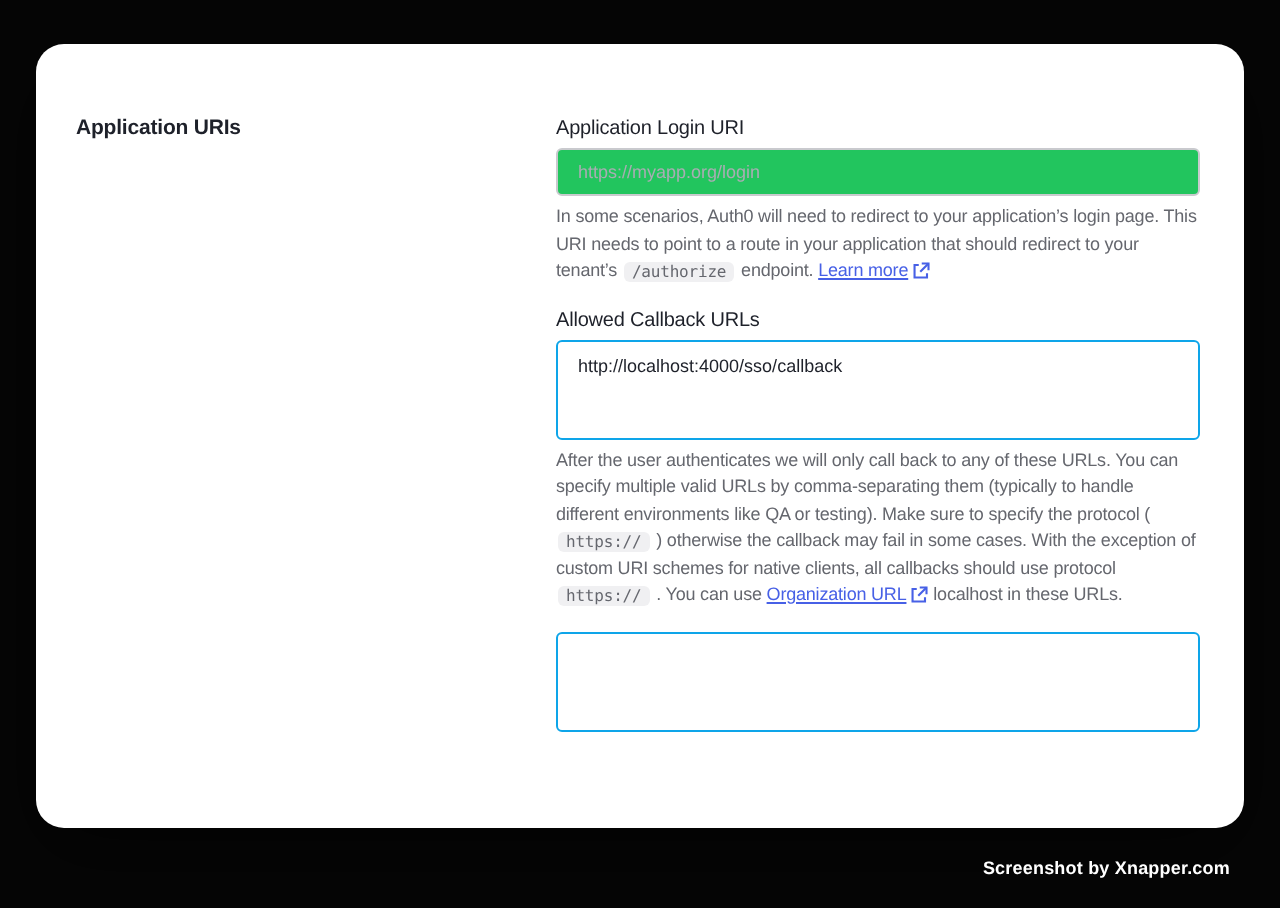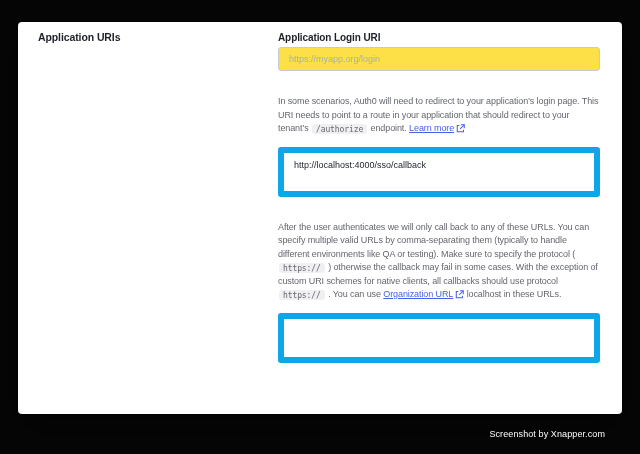--- a/index.html
+++ b/index.html
@@ -7,64 +7,64 @@
     width:640px; height:454px; overflow:hidden;
     background:#060606;
     font-family:"Liberation Sans", sans-serif;
   }
   .stage { position:relative; width:640px; height:454px; }
 
   .card {
     position:absolute; left:18px; top:22px;
     width:604px; height:392px;
     background:#ffffff;
-    border-radius:4px;
+    border-radius:14px;
     box-shadow:0 12px 40px rgba(0,0,0,0.55);
     display:flex;
-    padding:9px 22px 0 20px;
+    padding:36px 22px 0 20px;
     overflow:hidden;
   }
 
   .left-col { width:240px; flex:0 0 240px; }
   .right-col { width:322px; flex:0 0 322px; }
 
   .section-heading {
     font-size:10.5px; font-weight:bold; color:#1e212a;
     letter-spacing:-0.1px;
   }
 
   .field + .field { margin-top:11px; }
 
   .field-label {
-    font-size:10px; font-weight:bold; color:#1e212a;
+    font-size:10px; font-weight:normal; color:#1e212a;
     line-height:13px; margin-bottom:3px; letter-spacing:-0.1px;
   }
 
   .text-input {
     width:100%; height:24px;
     border:1px solid #c9cace; border-radius:3px;
     padding:0 10px;
     font-family:"Liberation Sans", sans-serif;
     font-size:9px; color:#1e212a;
-    outline:none; background:#fde047;
+    outline:none; background:#22c55e;
   }
   .text-input::placeholder { color:#a9adb3; opacity:1; }
 
   .text-area {
     width:100%; height:50px;
-    border:6px solid #0ea5e9; border-radius:3px;
+    border:1px solid #0ea5e9; border-radius:3px;
     padding:6px 10px;
     font-family:"Liberation Sans", sans-serif;
     font-size:9px; color:#1e212a; line-height:12px;
     resize:none; outline:none; background:#fff;
     display:block;
   }
 
   .help {
-    margin-top:24px;
+    margin-top:4px;
     font-size:9px; letter-spacing:-0.1px;
     line-height:13.5px;
     color:#65676e;
   }
 
   .chip {
     font-family:"DejaVu Sans Mono", monospace;
     font-size:8px;
     background:#f0f0f2; color:#65676e;
     padding:0.5px 4px; border-radius:3px;
@@ -73,22 +73,22 @@
   }
 
   .help a {
     color:#4760e6; text-decoration:underline;
     cursor:pointer; white-space:nowrap;
   }
   .ext-icon { display:inline-block; vertical-align:-1.5px; margin-left:2px; }
   .ext-icon svg { display:block; }
 
   .watermark {
-    position:absolute; right:35px; bottom:15px;
-    color:#ffffff; font-size:9px; font-weight:normal;
+    position:absolute; right:25px; bottom:15px;
+    color:#ffffff; font-size:9px; font-weight:bold;
     letter-spacing:0.1px;
   }
 </style>
 </head>
 <body>
 
 <div class="stage">
 
   <div class="card">
 
@@ -102,20 +102,21 @@
         <div class="field-label">Application Login URI</div>
         <input class="text-input" type="text" placeholder="https://myapp.org/login" style="">
         <p class="help"><span>In some scenarios, Auth0 will need to redirect to your application’s login page. This URI needs to point to a route in your application that should redirect to your tenant’s </span><span class="chip">/authorize</span><span> endpoint. </span><a><span>Learn more</span><span class="ext-icon"><svg width="9" height="9" viewBox="0 0 12 12" fill="none" stroke="#4760e6" stroke-width="1.4">
                   <path d="M4.5 2H1.7v8.3H10V7.5"></path>
                   <path d="M6.5 1H11v4.5"></path>
                   <path d="M11 1L5.5 6.5"></path>
                 </svg></span></a></p>
       </div>
 
       <div class="field">
+        <div class="field-label">Allowed Callback URLs</div>
         <textarea class="text-area" spellcheck="false" style="">http://localhost:4000/sso/callback</textarea>
         <p class="help"><span>After the user authenticates we will only call back to any of these URLs. You can specify multiple valid URLs by comma-separating them (typically to handle different environments like QA or testing). Make sure to specify the protocol ( </span><span class="chip">https://</span><span> ) otherwise the callback may fail in some cases. With the exception of custom URI schemes for native clients, all callbacks should use protocol </span><span class="chip">https://</span><span> . You can use </span><a><span>Organization URL</span><span class="ext-icon"><svg width="9" height="9" viewBox="0 0 12 12" fill="none" stroke="#4760e6" stroke-width="1.4">
                   <path d="M4.5 2H1.7v8.3H10V7.5"></path>
                   <path d="M6.5 1H11v4.5"></path>
                   <path d="M11 1L5.5 6.5"></path>
                 </svg></span></a><span> localhost in these URLs.</span></p>
       </div>
 
       <div class="field">
         <textarea class="text-area" spellcheck="false" style=""></textarea>

